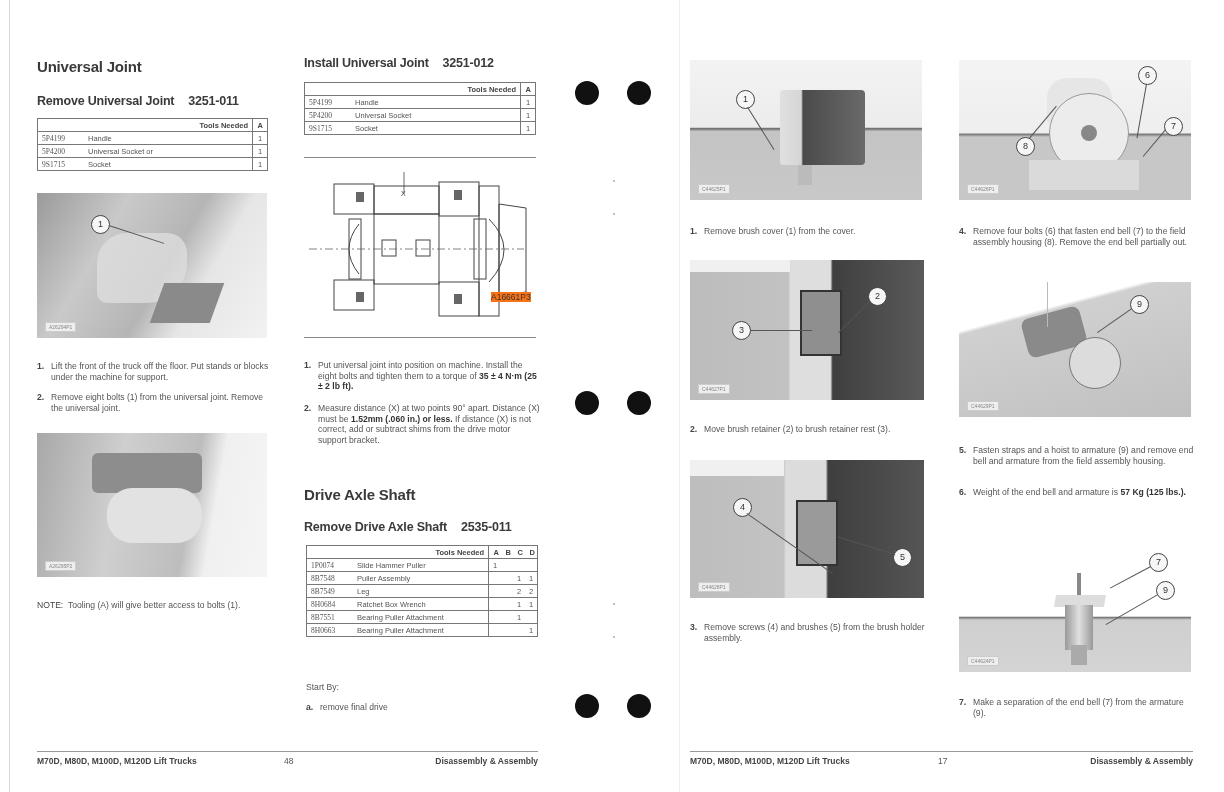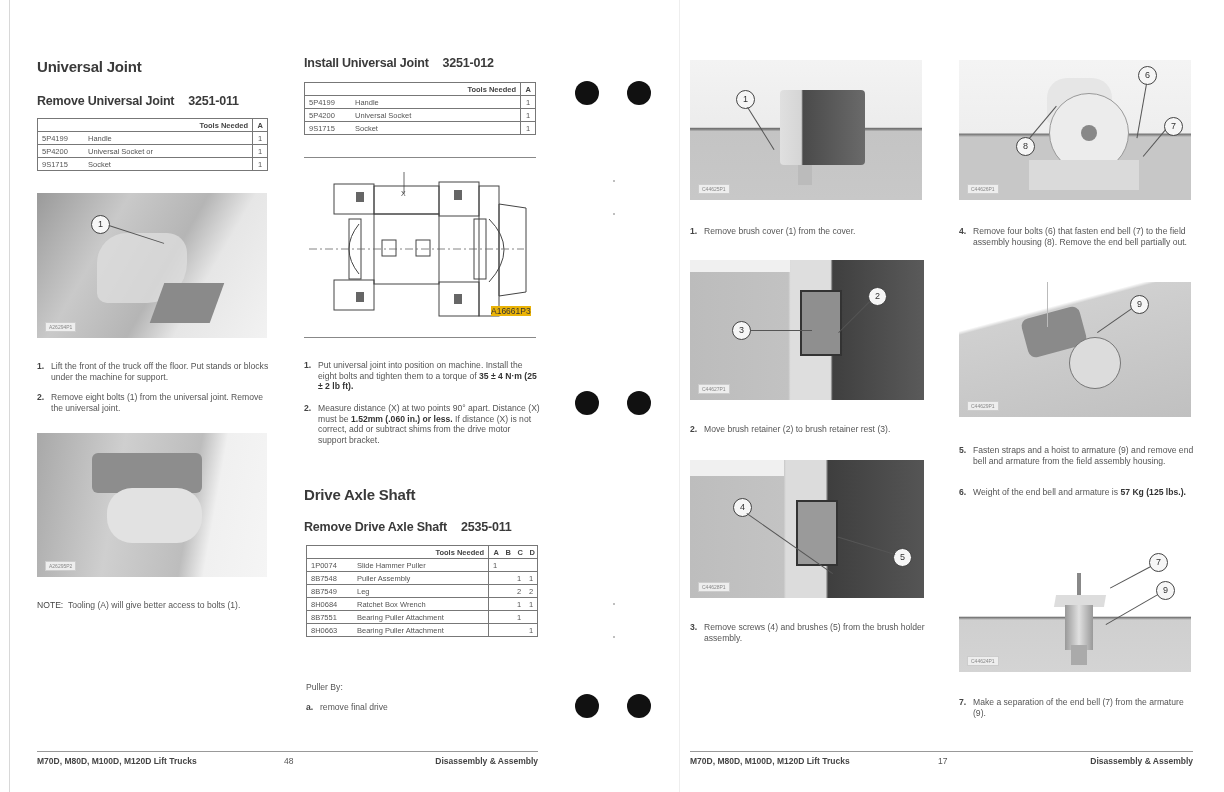--- a/index.html
+++ b/index.html
@@ -6,21 +6,21 @@
   body { width:1224px; height:792px; background:#ffffff; position:relative; overflow:hidden;
          font-family:"Liberation Sans", sans-serif; color:#4a4a4a; }
   .abs { position:absolute; }
   .page-edge { position:absolute; top:0; bottom:0; width:1px; background:#d8d8d8; }
   h1.sec { font-weight:bold; font-size:15px; color:#3a3a3a; margin:0; position:absolute; letter-spacing:-0.2px; }
   h2.sub { font-weight:bold; font-size:12.5px; color:#3a3a3a; margin:0; position:absolute; letter-spacing:-0.2px; }
   h2.sub .code { margin-left:14px; }
   table.tools { position:absolute; border-collapse:collapse; font-size:7.5px; color:#555; }
   table.tools th, table.tools td { border:1px solid #777; padding:1px 4px; height:10px; line-height:9px; }
   table.tools th { font-weight:bold; text-align:right; color:#444; }
-  table.tools td.pn { border-right:none; width:38px; }
+  table.tools td.pn { border-right:none; width:38px;font-family:Liberation Serif, serif; }
   table.tools td.desc { border-left:none; }
   table.tools td.q { text-align:center; width:6px; }
   table.tools.abcd td.q { border-left:none; border-right:none; width:8px; padding:1px 2px; }
   table.tools.abcd td.q.first { border-left:1px solid #777; }
   table.tools.abcd td.q.last { border-right:1px solid #777; }
   table.tools.abcd th.q { border-left:none; border-right:none; width:8px; padding:1px 2px; }
   table.tools.abcd th.q.first { border-left:1px solid #777; }
   table.tools.abcd th.q.last { border-right:1px solid #777; }
   .step { position:absolute; font-size:8.6px; line-height:10.5px; color:#555; }
   .step .num { position:absolute; left:0; top:0; font-weight:bold; color:#444; }
@@ -163,21 +163,21 @@
     <line x1="5" y1="85" x2="220" y2="85" stroke="#666" stroke-width="0.8" stroke-dasharray="8,3,2,3"></line>
     <line x1="100" y1="8" x2="100" y2="30" stroke="#444" stroke-width="0.8"></line>
     <g fill="#666">
       <rect x="52" y="28" width="8" height="10"></rect>
         <rect x="52" y="128" width="8" height="10"></rect>
       <rect x="150" y="26" width="8" height="10"></rect>
         <rect x="150" y="130" width="8" height="10"></rect>
     </g>
   </svg>
   <span class="abs" style="left:97px;top:26px;font-size:7px;color:#444;">X</span>
-  <span class="abs" style="left:187px;top:142px;font-size:8.5px;color:#333;background:#eab308;">A16661P3</span>
+  <span class="abs" style="left:187px;top:128px;font-size:8.5px;color:#333;background:#f97316;">A16661P3</span>
 </div>
 
 <div class="rule" style="left:304px;top:337px;width:232px;"></div>
 
 <div class="step" style="left:304px;top:360px;width:236px;">
   <span class="num">1.</span>
   <span class="txt"><span>Put universal joint into position on machine. Install the eight bolts and tighten them to a torque of </span><b>35 ± 4 N·m (25 ± 2 lb ft).</b></span>
 </div>
 <div class="step" style="left:304px;top:403px;width:236px;">
   <span class="num">2.</span>
@@ -242,21 +242,21 @@
         <td class="pn">8H0663</td>
         <td class="desc">Bearing Puller Attachment</td>
         <td class="q first"></td>
         <td class="q"></td>
         <td class="q"></td>
         <td class="q last">1</td>
       </tr>
 </tbody>
   </table>
 
-<div class="note" style="left:306px;top:682px;">Puller By:</div>
+<div class="note" style="left:306px;top:682px;">Start By:</div>
 <div class="step" style="left:306px;top:702px;width:230px;">
   <span class="num">a.</span>
     <span class="txt">remove final drive</span>
 </div>
 
 <div class="rule" style="left:37px;top:751px;width:501px;background:#999;"></div>
 <div class="footer" style="left:37px;top:756px;">M70D, M80D, M100D, M120D Lift Trucks</div>
 <div class="footer num" style="left:284px;top:756px;">48</div>
 <div class="footer" style="right:686px;top:756px;">Disassembly &amp; Assembly</div>
 

